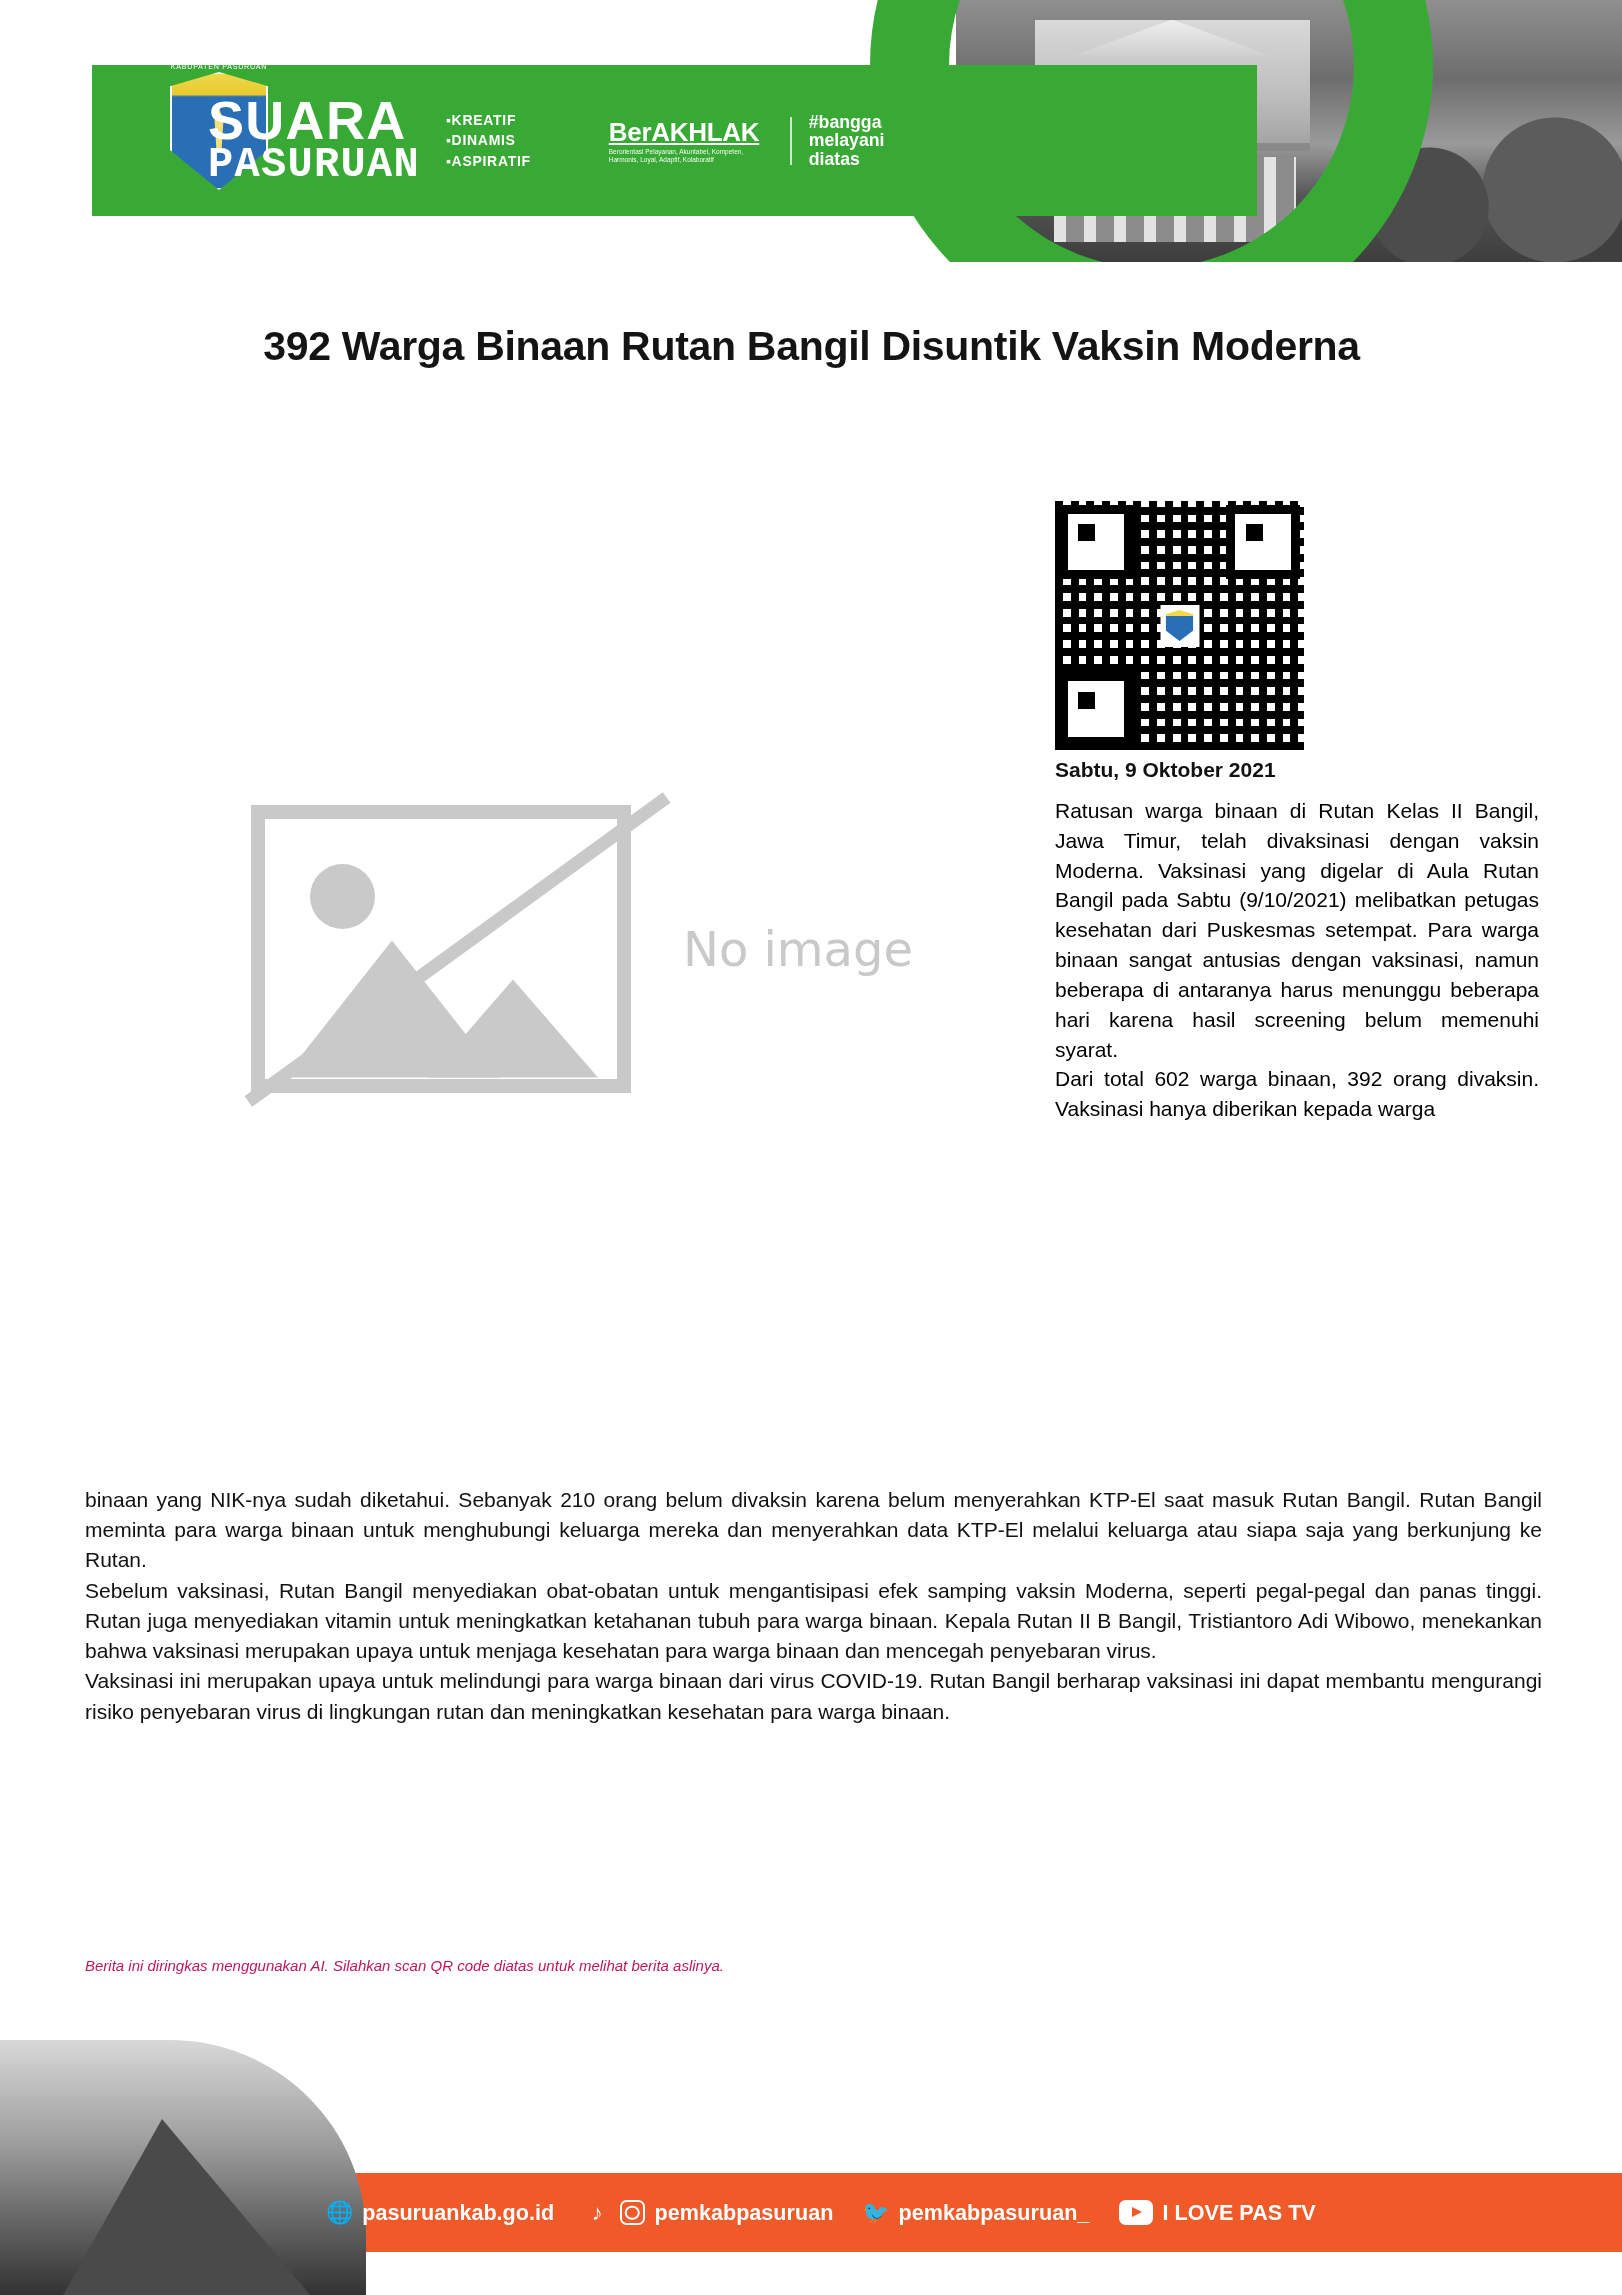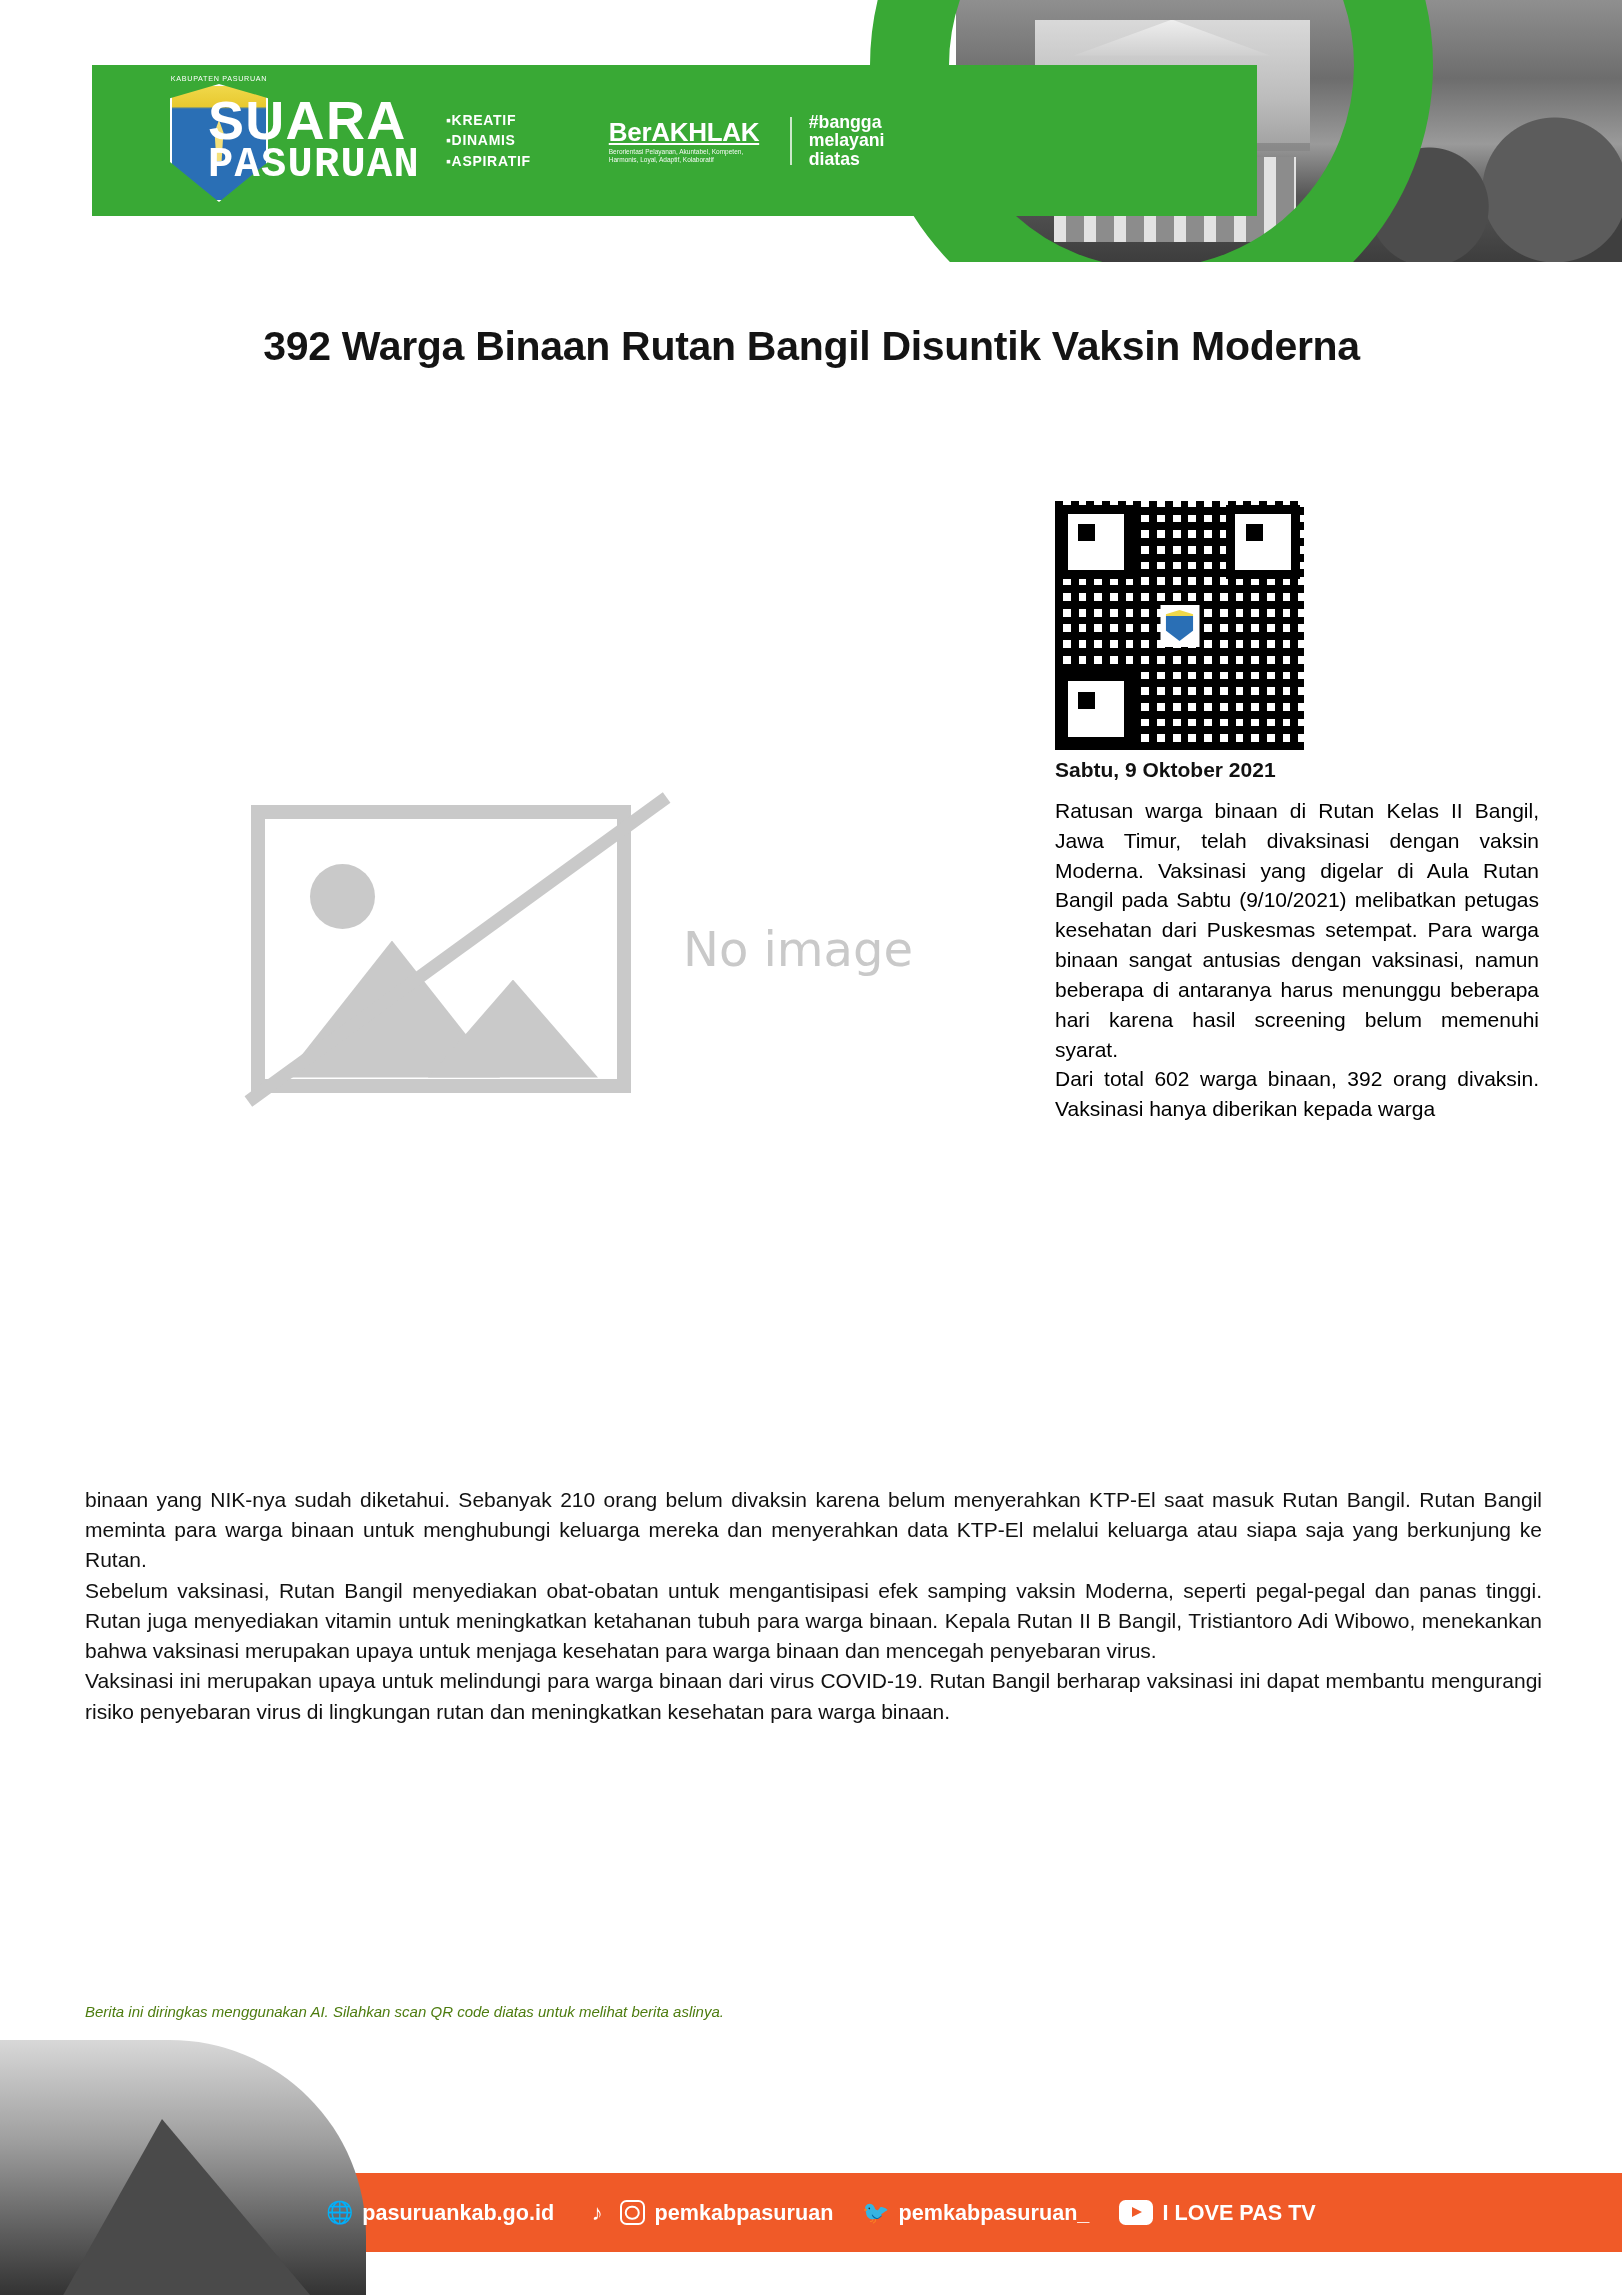--- a/index.html
+++ b/index.html
@@ -103,21 +103,21 @@
     height: 151px;
     display: flex;
     align-items: center;
     gap: 22px;
     padding-left: 116px;
     box-sizing: border-box;
   }
   .crest {
     position: absolute;
     left: 170px;
-    top: 84px;
+    top: 72px;
     width: 98px;
     height: 118px;
   }
   .crest-shield {
     width: 98px;
     height: 118px;
     background: linear-gradient(180deg,#f0d84a 0%, #e8c92f 18%, #2a6fb5 20%, #2a6fb5 100%);
     clip-path: polygon(50% 0%, 100% 12%, 100% 66%, 50% 100%, 0% 66%, 0% 12%);
     border: 2.6px solid #ffffff;
     box-sizing: border-box;
@@ -364,22 +364,21 @@
     text-align: justify;
   }
   .full-text p { margin: 0 0 0 0; }
   .note {
     position: absolute;
     top: 1957px;
     left: 85px;
     width: 1457px;
     font-size: 15px;
     font-style: italic;
-    color: #4d7c0f;
-    margin-top: 46px;
+    color: #be185d;
   }
 
   
   .footer {
     position: absolute;
     left: 0;
     bottom: 0;
     width: 1623px;
     height: 255px;
     overflow: hidden;

